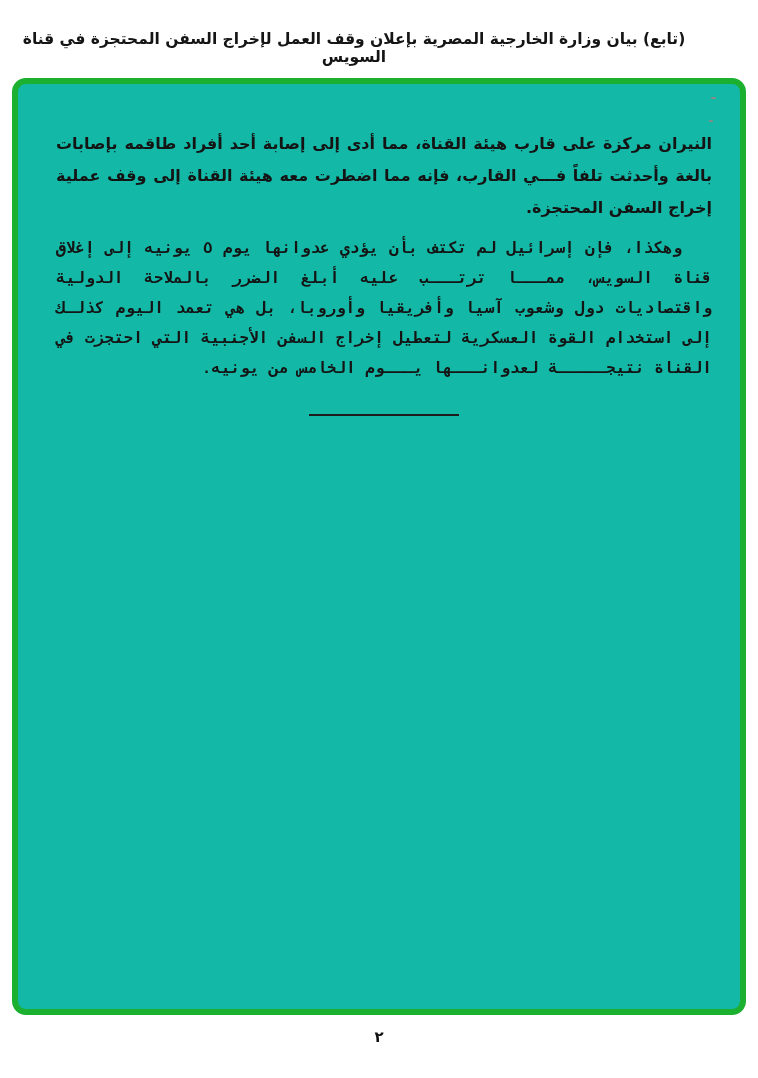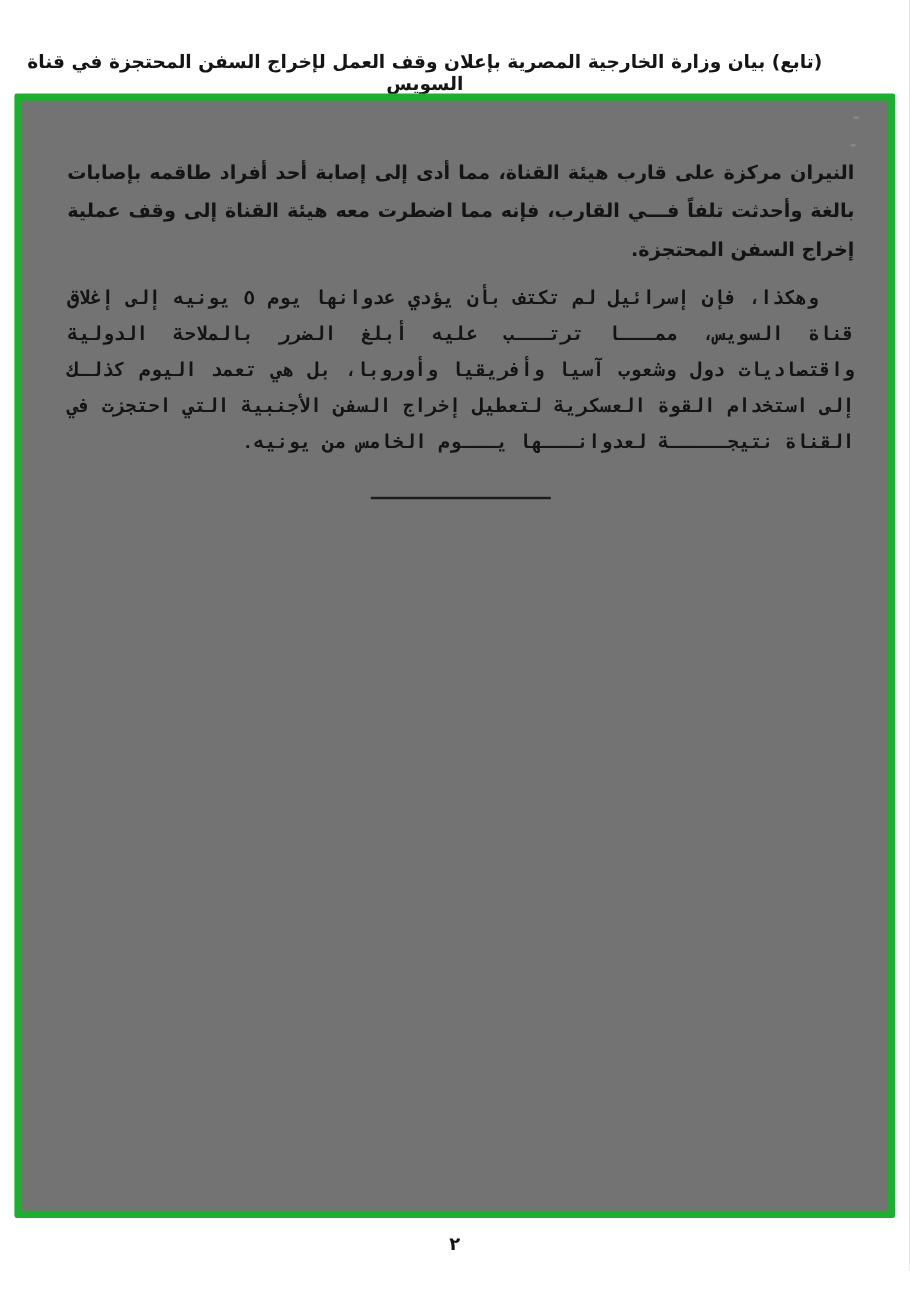--- a/index.html
+++ b/index.html
@@ -10,39 +10,39 @@
   body {
     width: 758px;
     height: 1078px;
     position: relative;
     font-family: "DejaVu Sans", sans-serif;
     color: #1a1a1a;
     overflow: hidden;
   }
   .page-header {
     position: absolute;
-    top: 43px;
+    top: 30px;
     left: 0;
     width: 708px;
     text-align: center;
     direction: rtl;
     font-size: 15.5px;
     font-weight: bold;
     letter-spacing: 0.2px;
     color: #151515;
   }
   .doc-frame {
     position: absolute;
     left: 12px;
     top: 78px;
     width: 722px;   
     height: 925px;  
     border: 6px solid #1cb030;
-    border-radius: 2px;
-    background: #737373;
+    border-radius: 14px;
+    background: #14b8a6;
   }
   .doc-content {
     direction: rtl;
     padding: 44px 28px 0 38px;
     font-size: 16px;
     font-weight: bold;
     color: #141414;
   }
   .para {
     text-align: justify;

